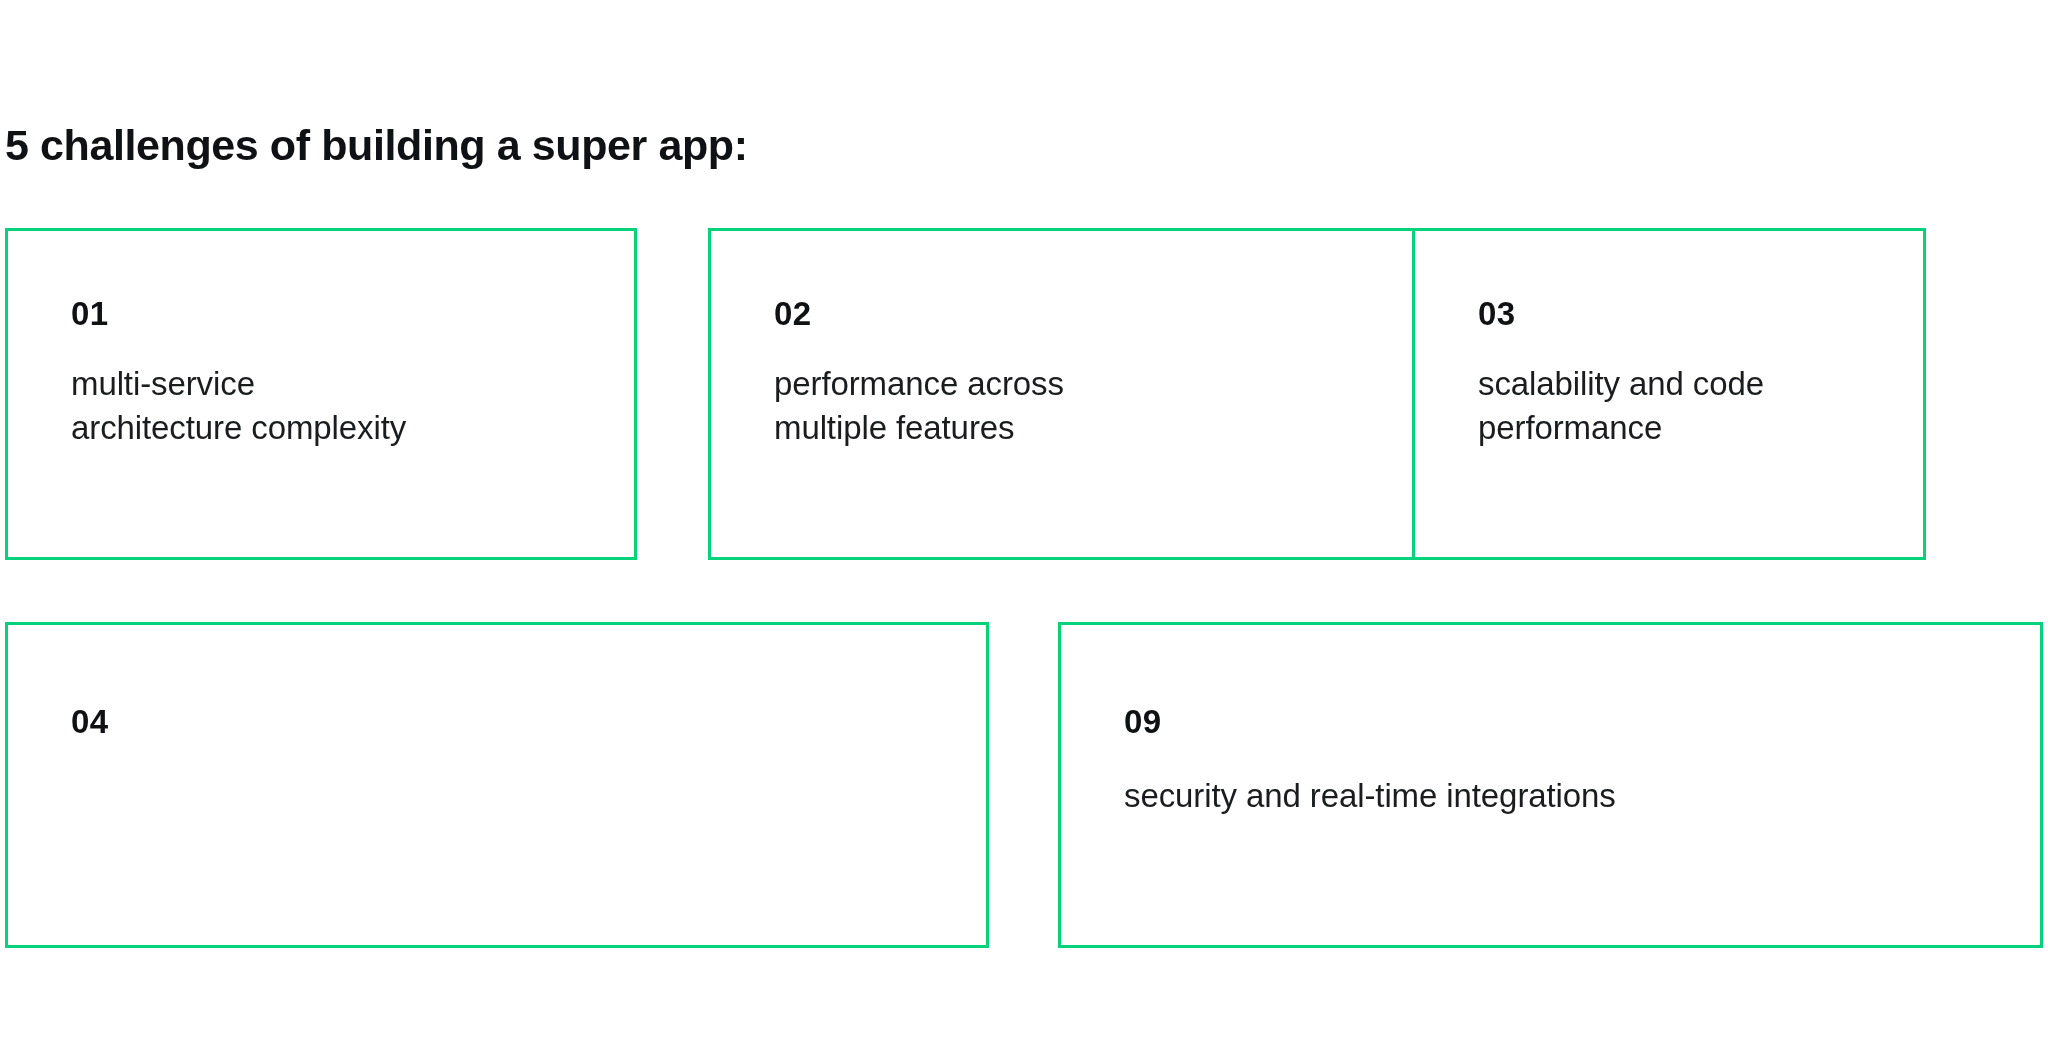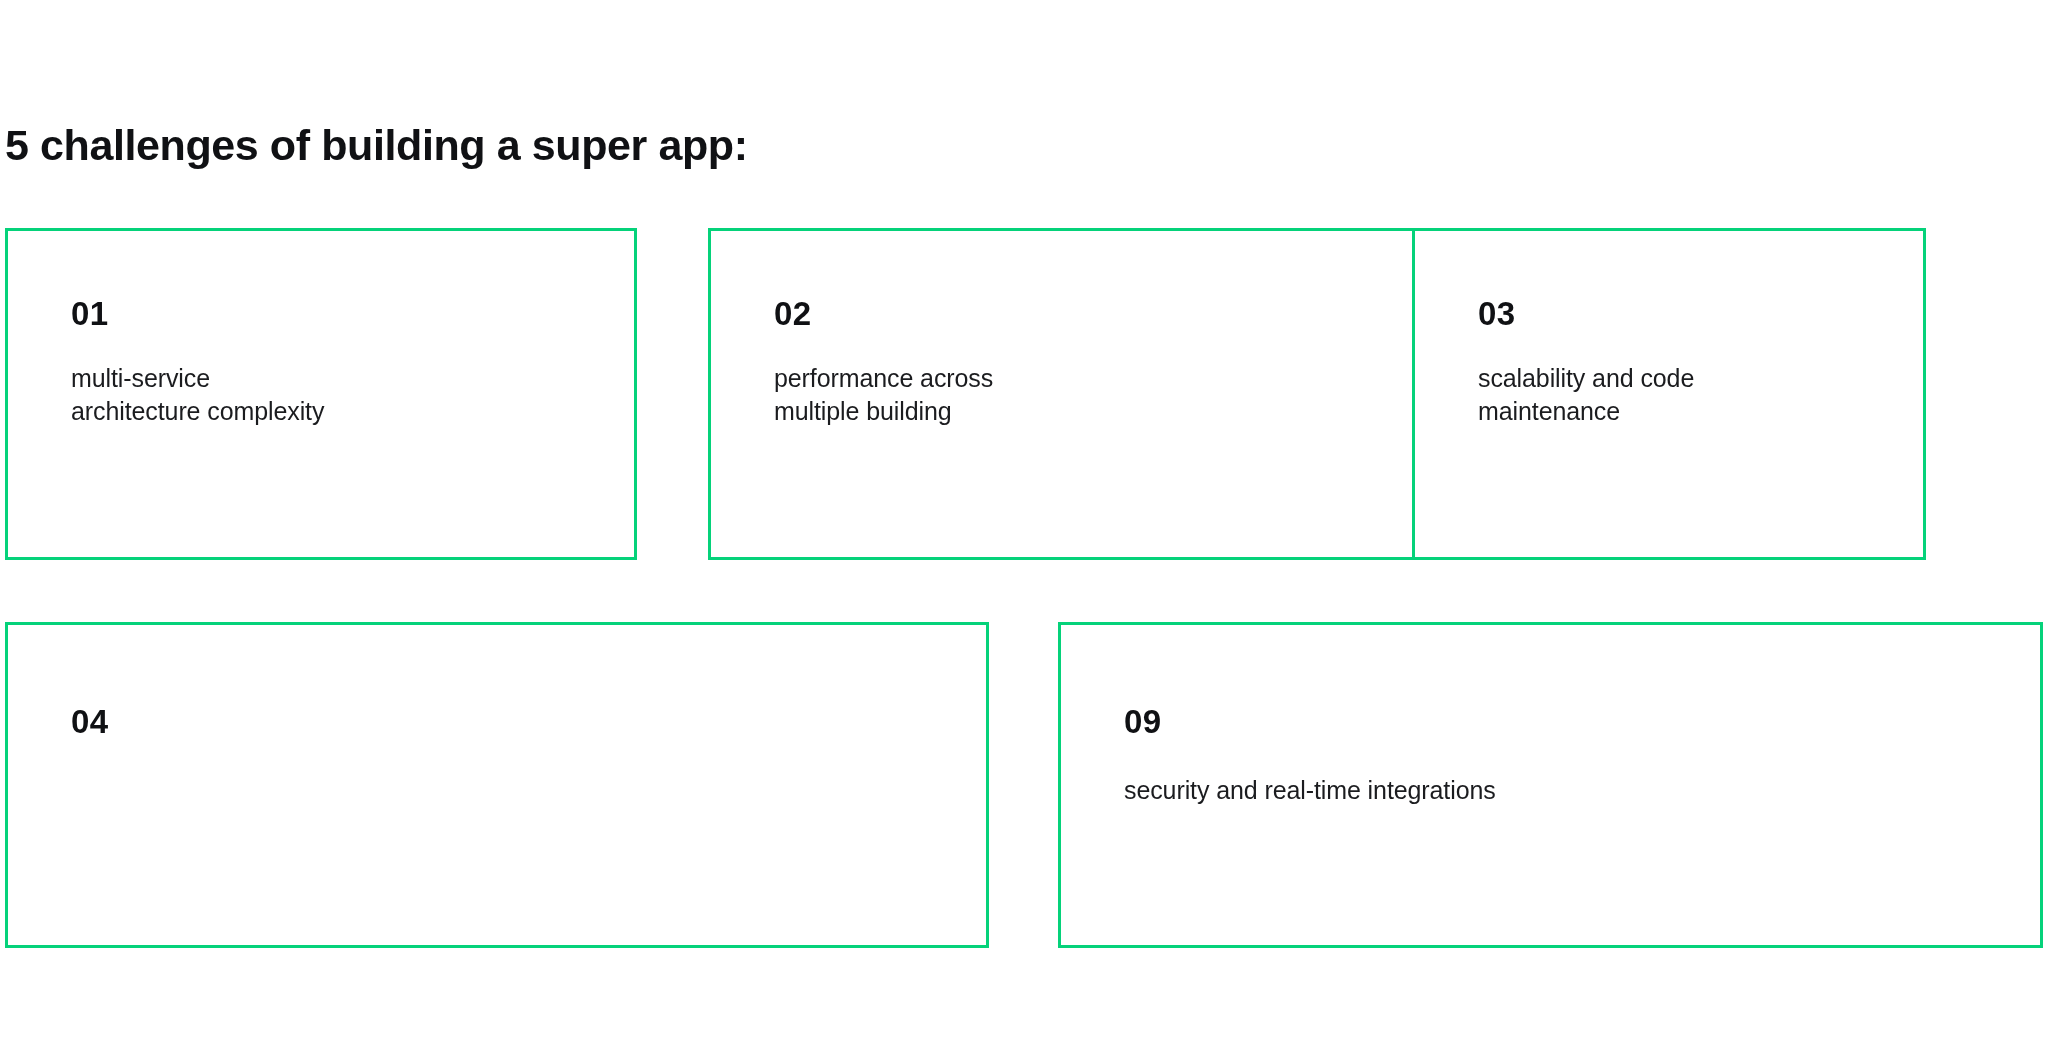--- a/index.html
+++ b/index.html
@@ -62,21 +62,21 @@
   .card-number {
     font-size: 33px;
     font-weight: 700;
     letter-spacing: 0.3px;
     color: #101114;
     line-height: 1;
     margin: 0;
   }
 
   .card-text {
-    font-size: 25px;
+    font-size: 33px;
     font-weight: 400;
     letter-spacing: -0.1px;
     line-height: 1.32;
     color: #1b1c1f;
     margin: 0;
     white-space: pre-line;
   }
 
   
   .card-r1 { top: 228px; height: 332px; }
@@ -109,29 +109,29 @@
         <div class="card-number">01</div>
         <div class="card-text">multi-service
 architecture complexity</div>
       </div>
     </div>
 
     <div class="card card-r1" id="card-02">
       <div class="card-inner">
         <div class="card-number">02</div>
         <div class="card-text">performance across
-multiple building</div>
+multiple features</div>
       </div>
     </div>
 
     <div class="card card-r1" id="card-03">
       <div class="card-inner">
         <div class="card-number">03</div>
         <div class="card-text">scalability and code
-maintenance</div>
+performance</div>
       </div>
     </div>
 
     <div class="card card-r2" id="card-04">
       <div class="card-inner">
         <div class="card-number">04</div>
       </div>
     </div>
 
     <div class="card card-r2" id="card-05">

